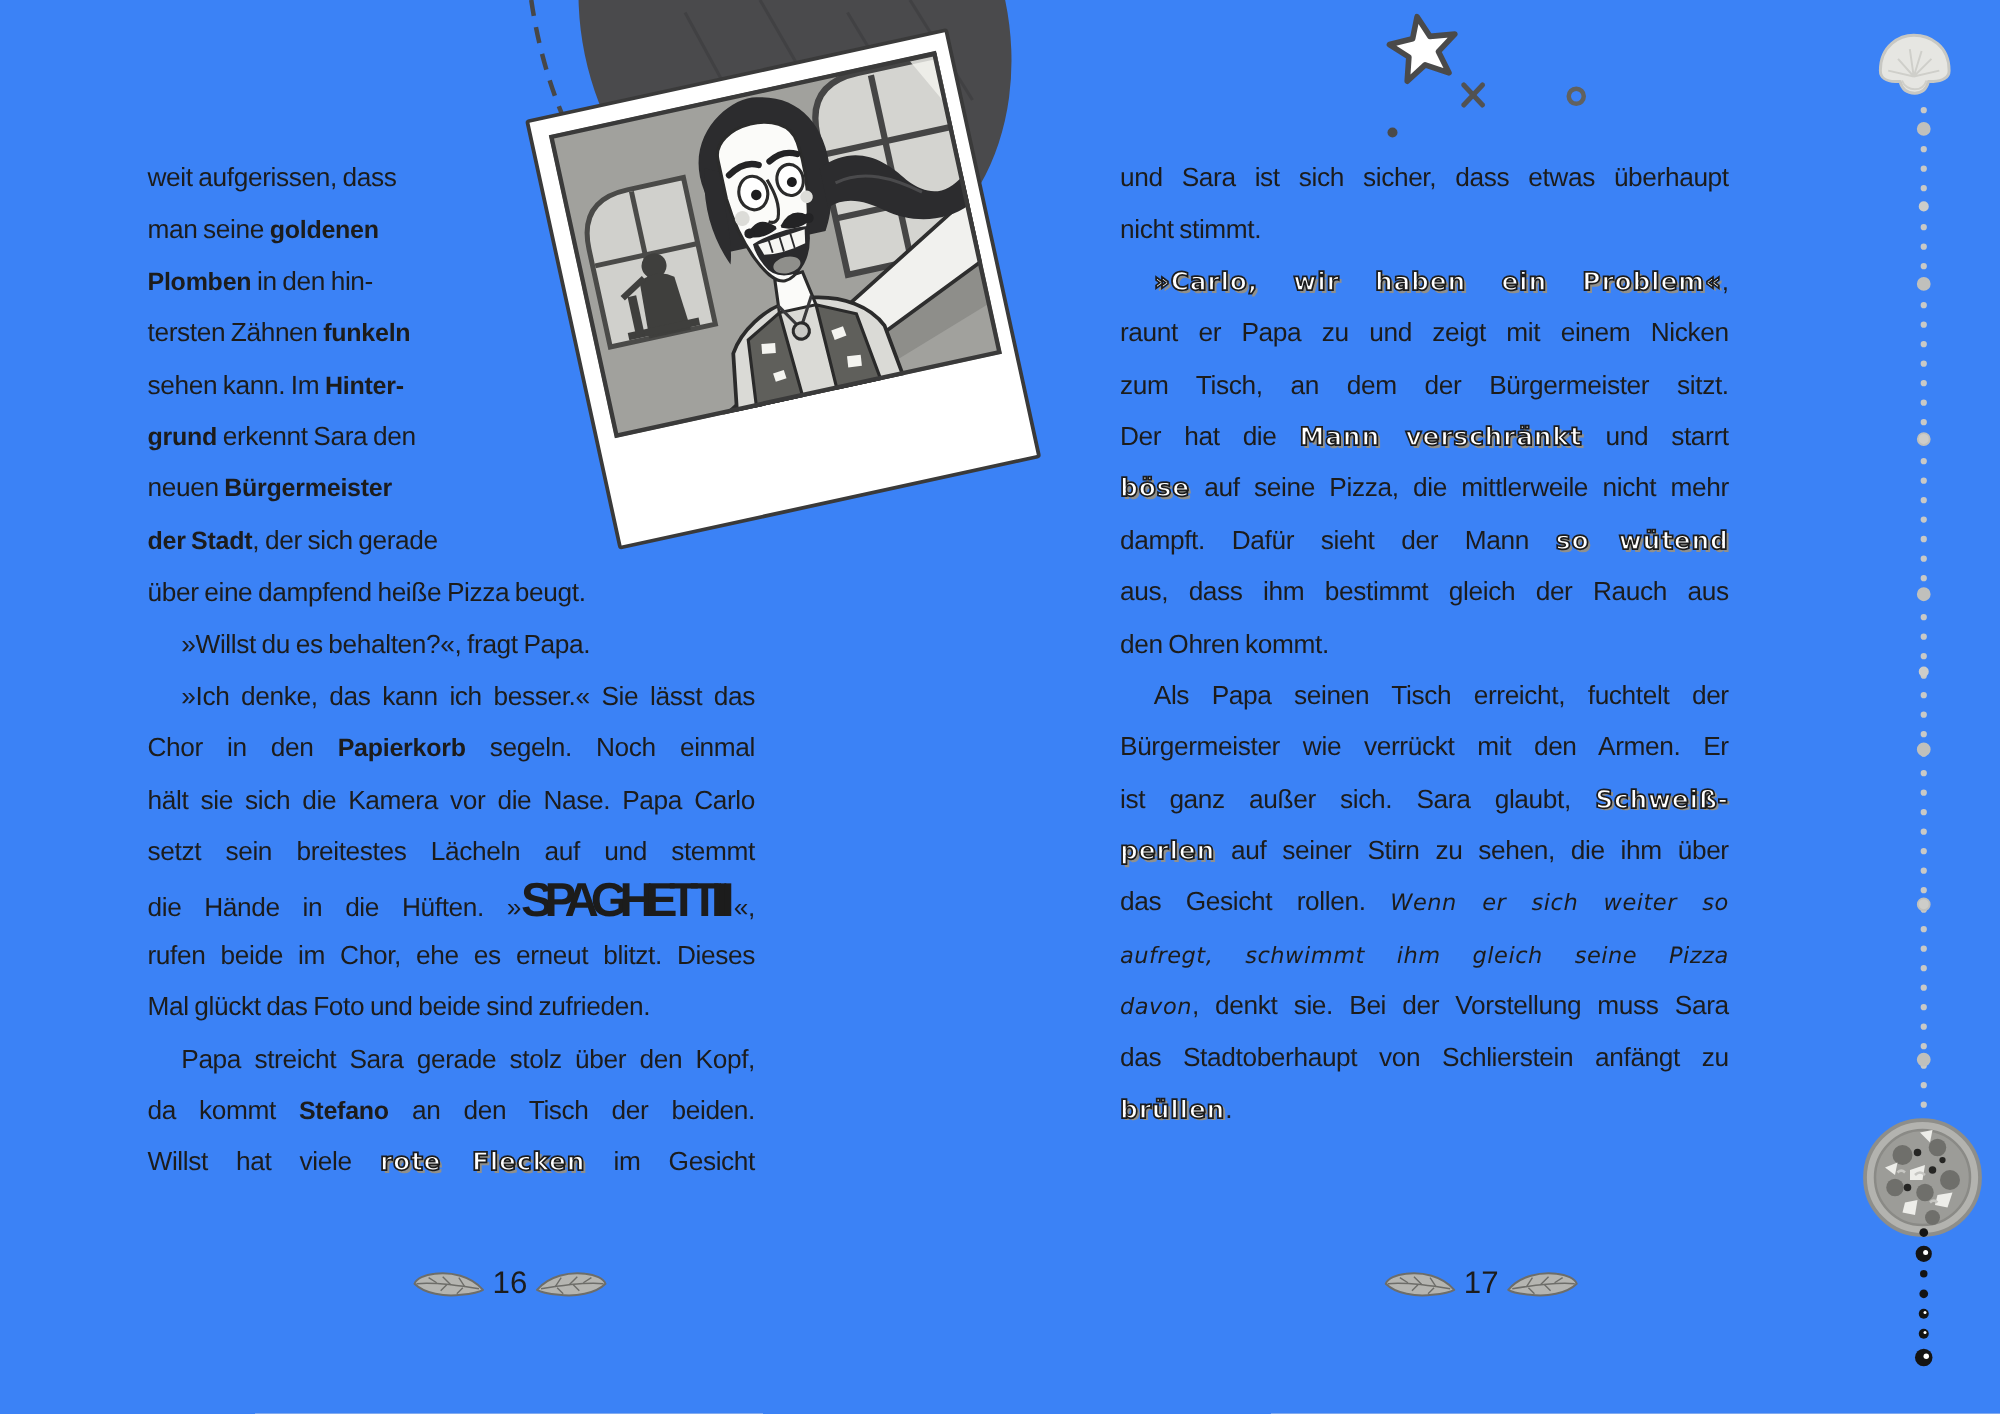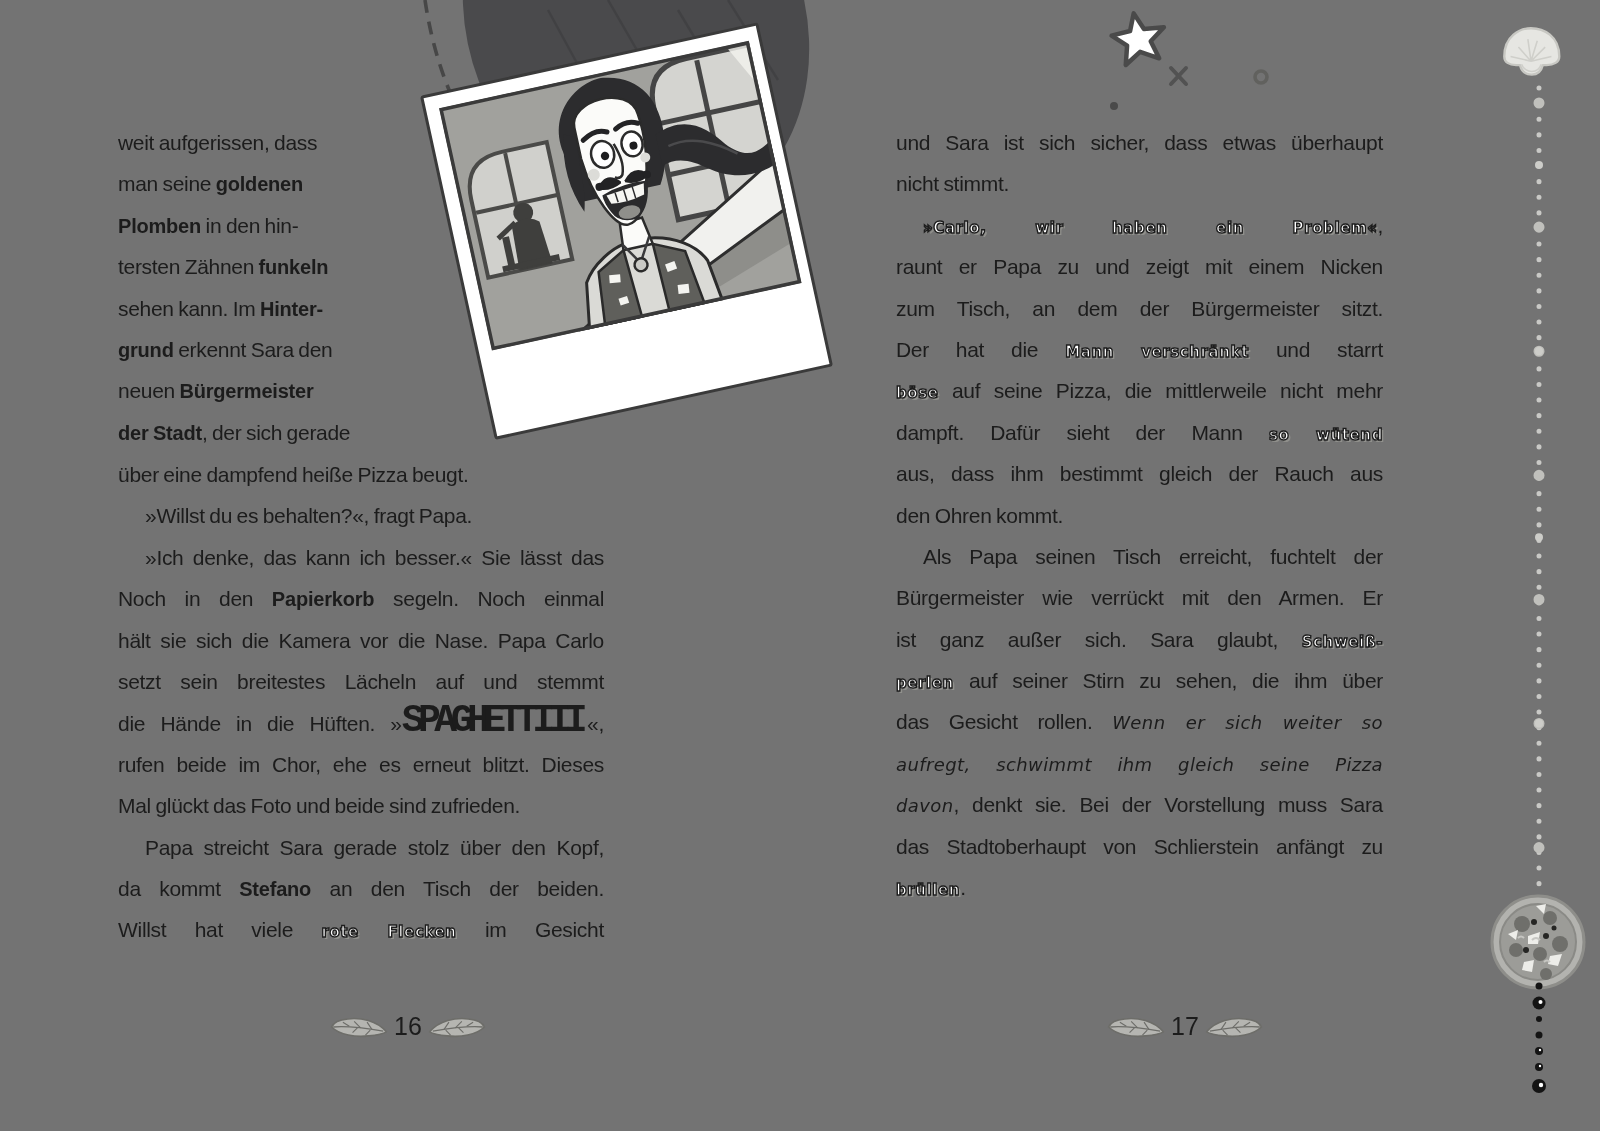--- a/index.html
+++ b/index.html
@@ -1,31 +1,31 @@
 <!DOCTYPE html>
 <html><head>
 <meta charset="utf-8">
 <style>
   html,body{margin:0;padding:0;background:#e8e8e8;}
   .spread{
-    position:relative;width:1600px;height:1131px;background:#737373;
+    position:relative;width:1600px;height:1131px;background:#3b82f6;
     overflow:hidden;font-family:"Liberation Sans",sans-serif;color:#1c1c1c;
   }
   
   .textcol{position:absolute;font-size:21px;letter-spacing:-0.3px;word-spacing:-1px;}
   .line{height:41.4px;line-height:41.4px;text-align:justify;text-align-last:justify;}
   .line-left{text-align:left;text-align-last:left;}
   .line-indent{padding-left:27px;}
   .narrow .line{text-align:left;text-align-last:left;white-space:nowrap;}
   .seg-bold{font-family:Liberation Sans, sans-serif;font-weight:700;font-size:20px;letter-spacing:-0.2px;}
   .seg-bubble{
-    font-family:"DejaVu Sans",sans-serif;font-weight:700;font-size:15px;letter-spacing:0.6px;
+    font-family:"DejaVu Sans",sans-serif;font-weight:700;font-size:20px;letter-spacing:0.6px;
     color:#ffffff;-webkit-text-stroke:1.4px #1c1c1c;text-shadow:2.2px 2.2px 0 #90908c;
   }
-  .seg-shout{font-family:Liberation Mono, monospace;font-weight:700;font-size:38px;letter-spacing:-6.5px;padding-right:6px;line-height:1;}
+  .seg-shout{font-family:Liberation Sans, sans-serif;font-weight:700;font-size:38px;letter-spacing:-6.5px;padding-right:6px;line-height:1;}
   .seg-hand{font-family:"DejaVu Sans",sans-serif;font-style:italic;font-size:18px;letter-spacing:0.4px;}
   #left-narrow{left:118px;top:122px;width:302px;}
   #left-full{left:118px;top:454px;width:486px;}
   #right-col{left:896px;top:122px;width:487px;}
   
   .footer{position:absolute;top:1012px;width:280px;display:flex;align-items:center;justify-content:center;gap:6px;}
   #footer-left{left:268px;}
   #footer-right{left:1045px;}
   .page-number{font-size:25px;color:#1c1c1c;}
   
@@ -147,21 +147,21 @@
       <div class="line line-left"><span>tersten Zähnen </span><span class="seg-bold">funkeln</span></div>
       <div class="line line-left"><span>sehen kann. Im </span><span class="seg-bold">Hinter-</span></div>
       <div class="line line-left"><span class="seg-bold">grund</span><span> erkennt Sara den</span></div>
       <div class="line line-left"><span>neuen </span><span class="seg-bold">Bürgermeister</span></div>
       <div class="line line-left"><span class="seg-bold">der Stadt</span><span>, der sich gerade</span></div>
     </div>
   <div id="left-full" class="textcol">
       <div class="line line-left"><span>über eine dampfend heiße Pizza beugt.</span></div>
       <div class="line line-left line-indent"><span>»Willst du es behalten?«, fragt Papa.</span></div>
       <div class="line line-indent"><span>»Ich denke, das kann ich besser.« Sie lässt das</span></div>
-      <div class="line"><span>Noch in den </span><span class="seg-bold">Papierkorb</span><span> segeln. Noch einmal</span></div>
+      <div class="line"><span>Chor in den </span><span class="seg-bold">Papierkorb</span><span> segeln. Noch einmal</span></div>
       <div class="line"><span>hält sie sich die Kamera vor die Nase. Papa Carlo</span></div>
       <div class="line"><span>setzt sein breitestes Lächeln auf und stemmt</span></div>
       <div class="line"><span>die Hände in die Hüften. »</span><span class="seg-shout">SPAGHETTIII</span><span>«,</span></div>
       <div class="line"><span>rufen beide im Chor, ehe es erneut blitzt. Dieses</span></div>
       <div class="line line-left"><span>Mal glückt das Foto und beide sind zufrieden.</span></div>
       <div class="line line-indent"><span>Papa streicht Sara gerade stolz über den Kopf,</span></div>
       <div class="line"><span>da kommt </span><span class="seg-bold">Stefano</span><span> an den Tisch der beiden.</span></div>
       <div class="line"><span>Willst hat viele </span><span class="seg-bubble">rote Flecken</span><span> im Gesicht</span></div>
     </div>
 

